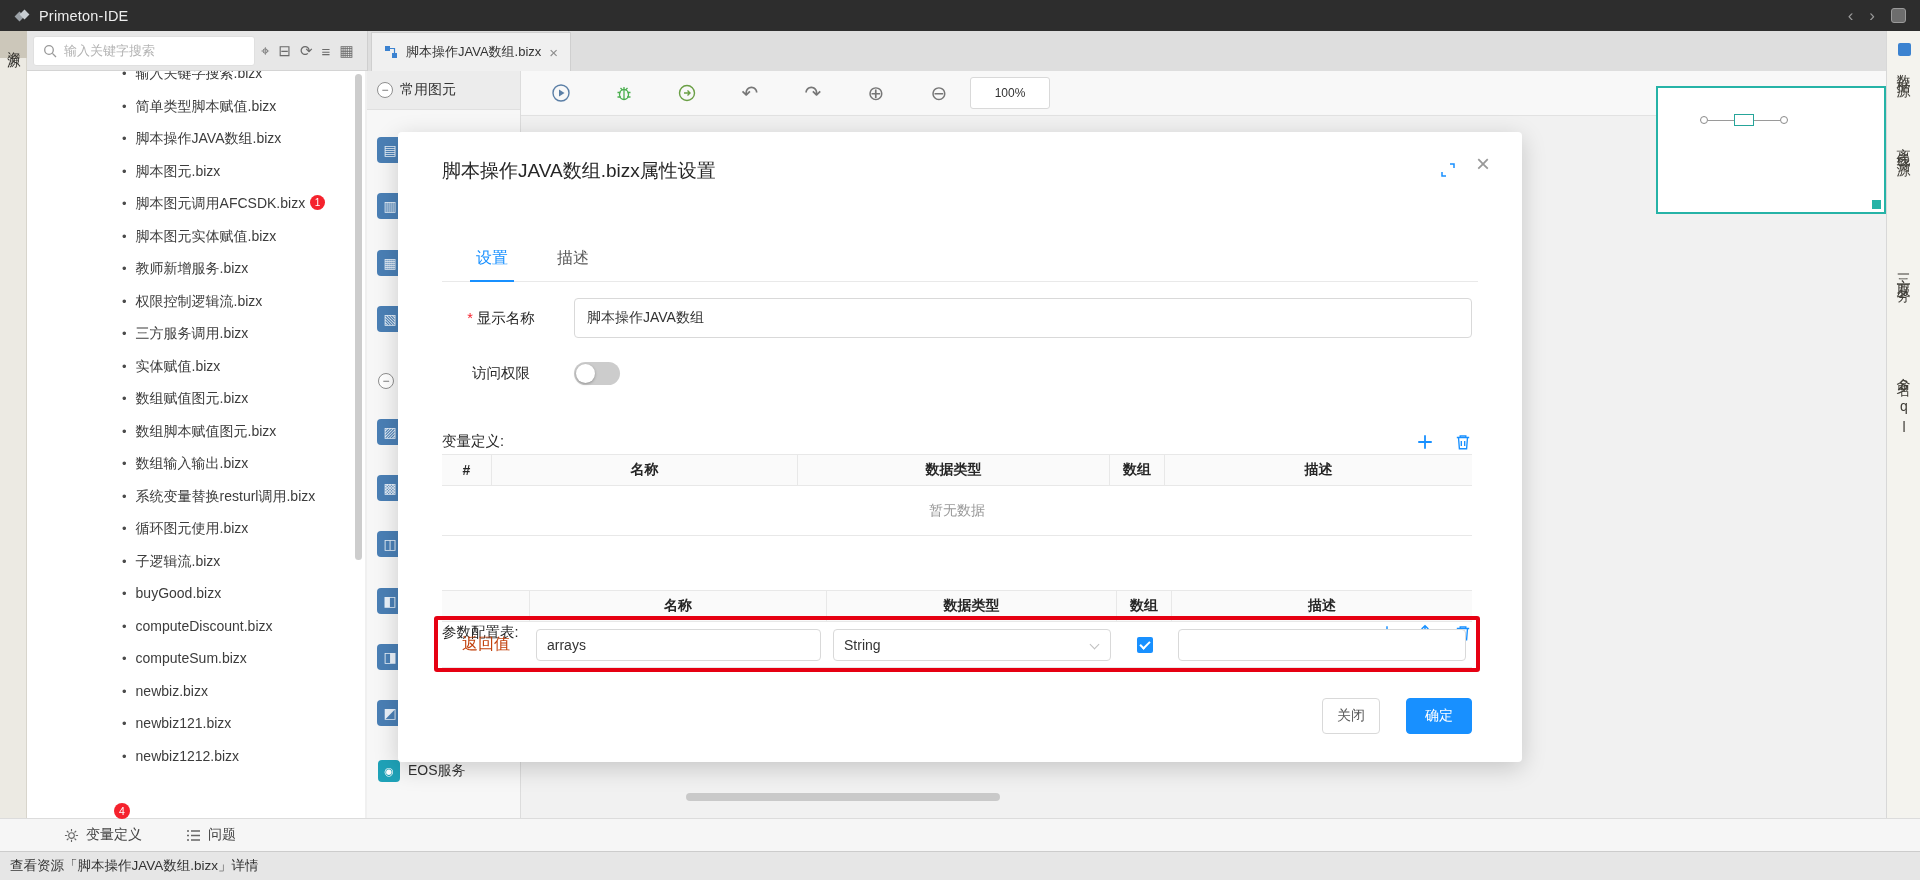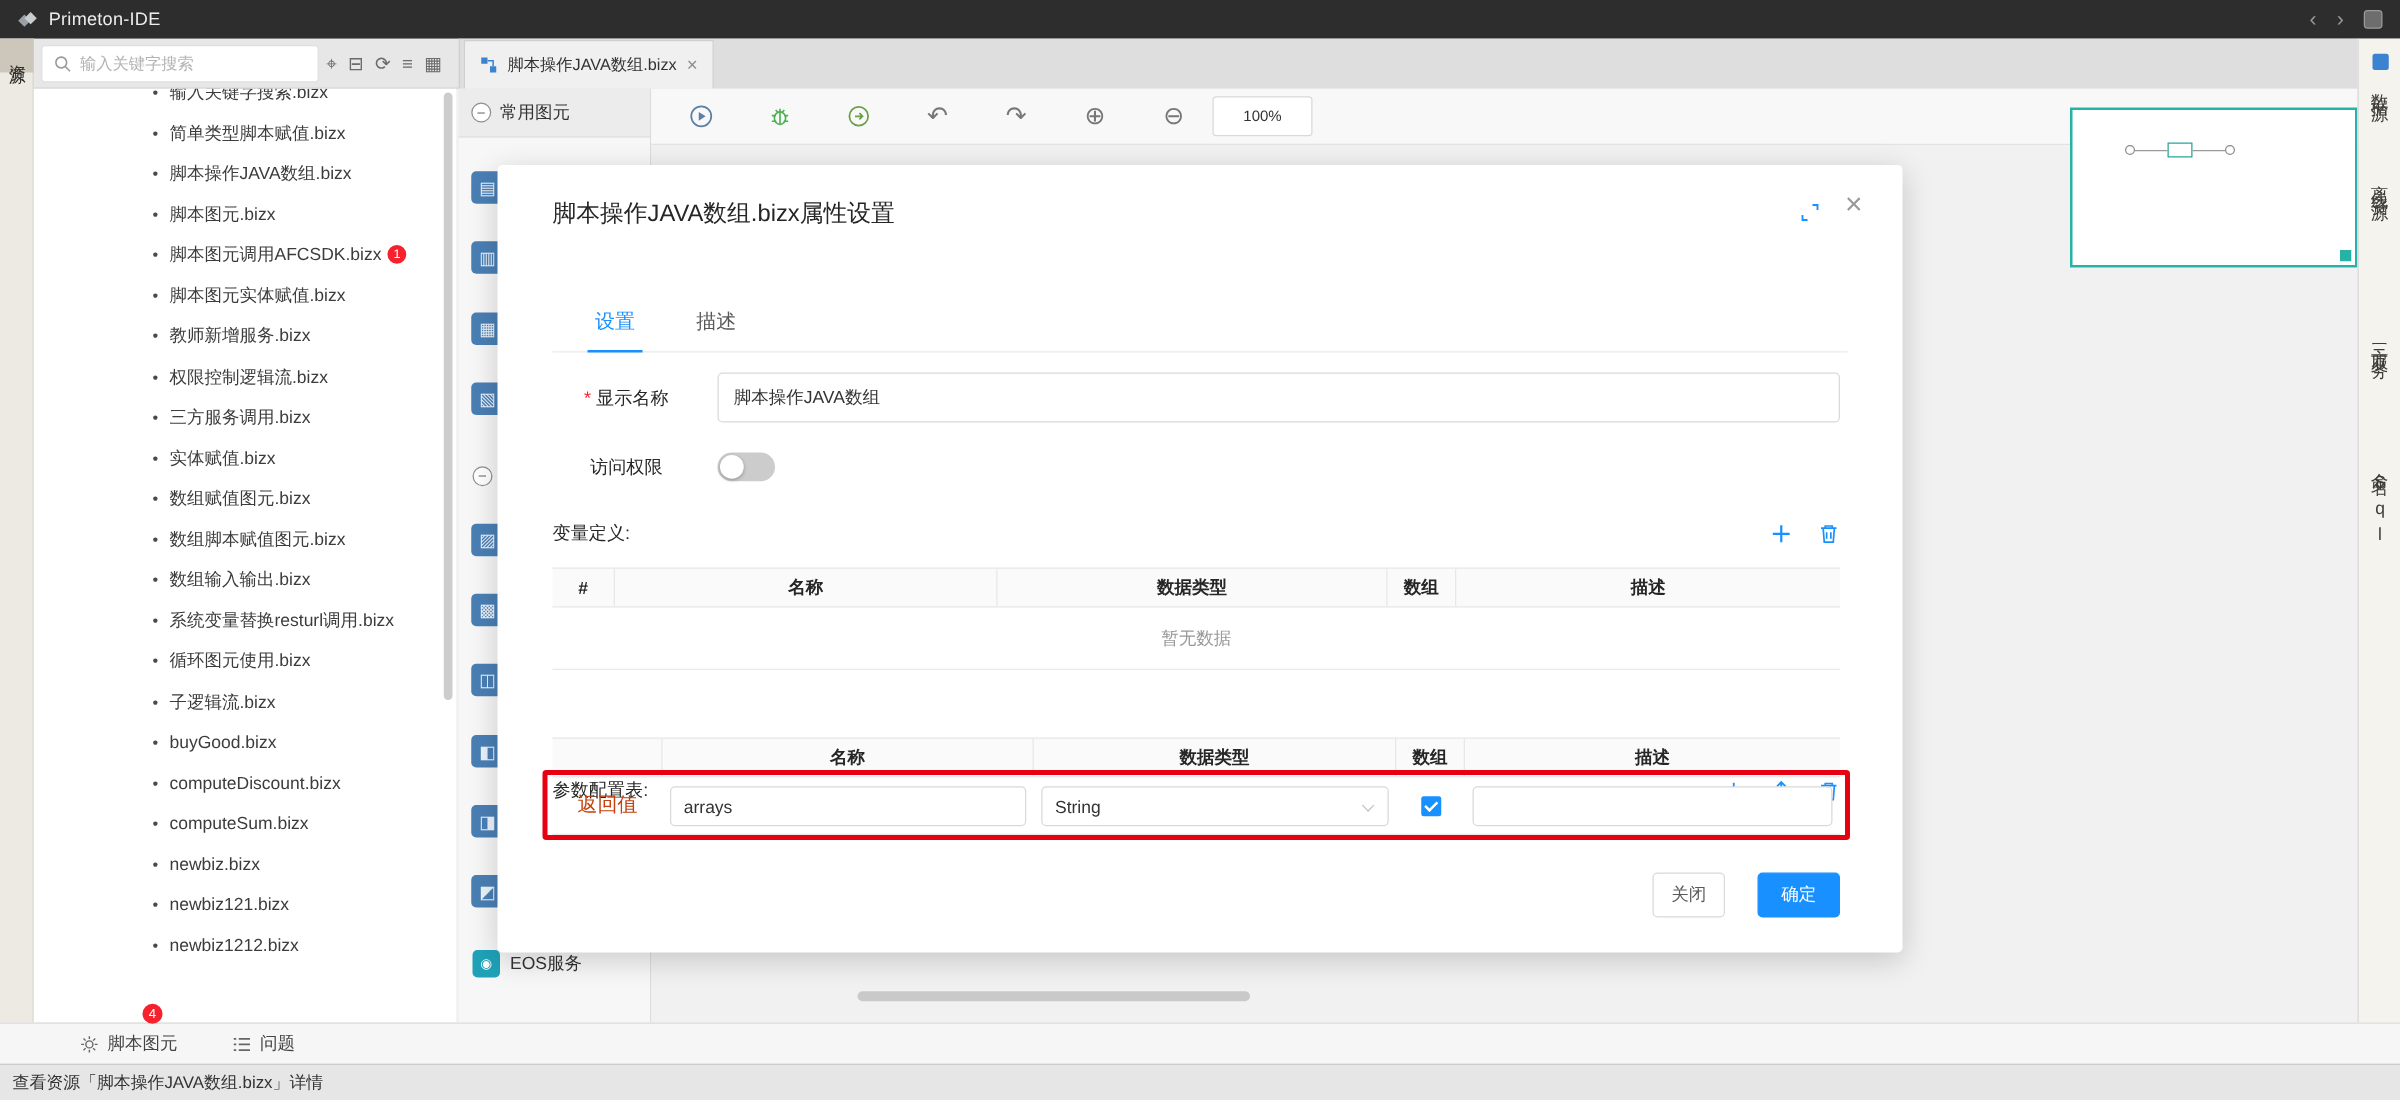--- a/index.html
+++ b/index.html
@@ -273,21 +273,21 @@
         <span class="v-text">命名Sql</span>
       </div>
     </div>
 
   <div class="bottom-bar">
     <div class="bb-group">
       <svg width="15" height="15" viewBox="0 0 16 16" fill="none" stroke="#666" stroke-width="1.2">
         <circle cx="8" cy="8" r="3"></circle>
           <path d="M8 1v2.5M8 12.5V15M1 8h2.5M12.5 8H15M3 3l1.8 1.8M11.2 11.2L13 13M13 3l-1.8 1.8M4.8 11.2L3 13"></path>
       </svg>
-      <span class="bb-label">脚本图元</span>
+      <span class="bb-label">变量定义</span>
     </div>
     <div class="bb-group">
       <svg width="15" height="13" viewBox="0 0 15 13">
         <path d="M1 2h2M5 2h9M1 6.5h2M5 6.5h9M1 11h2M5 11h9" stroke="#666" stroke-width="1.4"></path>
       </svg>
       <span class="bb-label">问题</span>
     </div>
   </div>
   <div class="debug-badge">4</div>
 
@@ -314,21 +314,21 @@
       <input class="text-input" style="width: 898px; margin-left: 14px;" value="脚本操作JAVA数组">
     </div>
 
     <div class="form-row" style="top:230px;">
       <div class="f-label">访问权限</div>
       <div class="toggle">
           <span class="knob"></span>
         </div>
     </div>
 
-    <div class="section-row" style="top:285px;">
+    <div class="section-row" style="top:300px;">
       <span class="s-label">变量定义:</span>
       <div class="section-icons">
         <span class="s-icon">
           <svg width="18" height="18" viewBox="0 0 16 16">
               <path d="M8 2v12M2 8h12" stroke="#1890ff" stroke-width="1.6" fill="none"></path>
             </svg>
         </span>
         <span class="s-icon">
           <svg width="18" height="18" viewBox="0 0 16 16" fill="none" stroke="#1890ff" stroke-width="1.2">
               <path d="M2.5 4h11M5.5 4V2.5h5V4M4 4l.8 10h6.4L12 4M6.5 7v4.5M9.5 7v4.5"></path>

